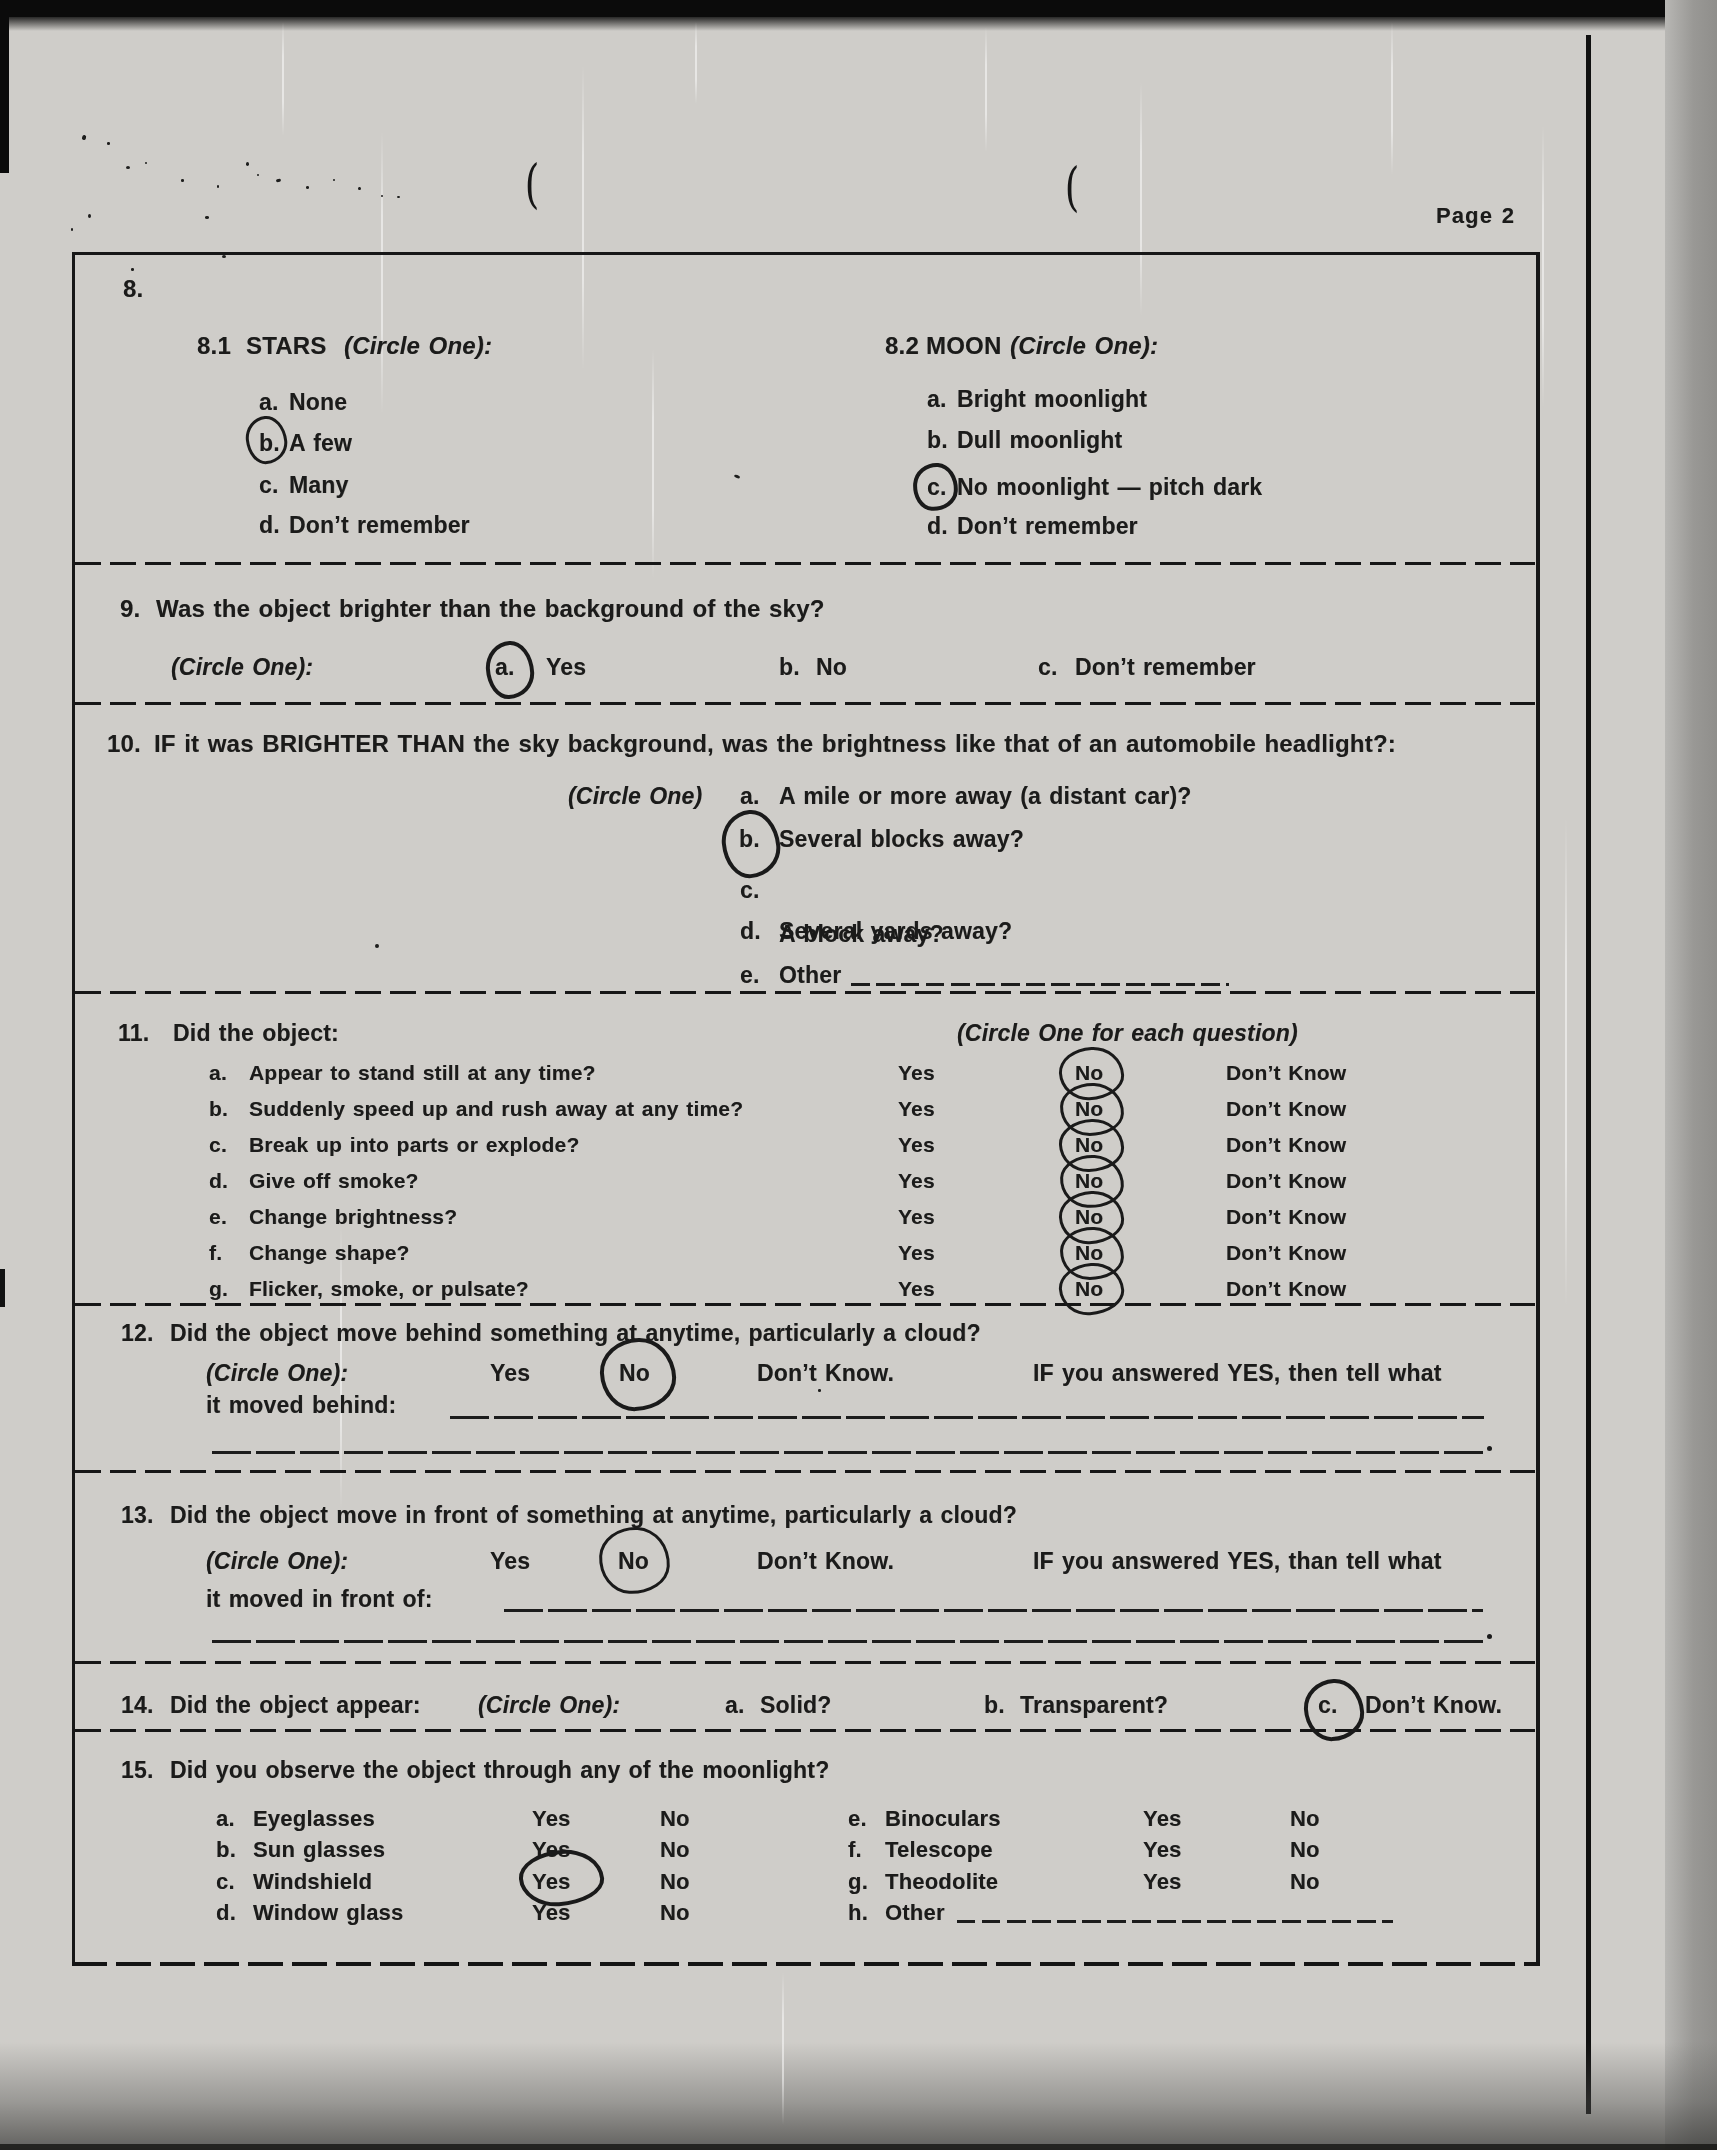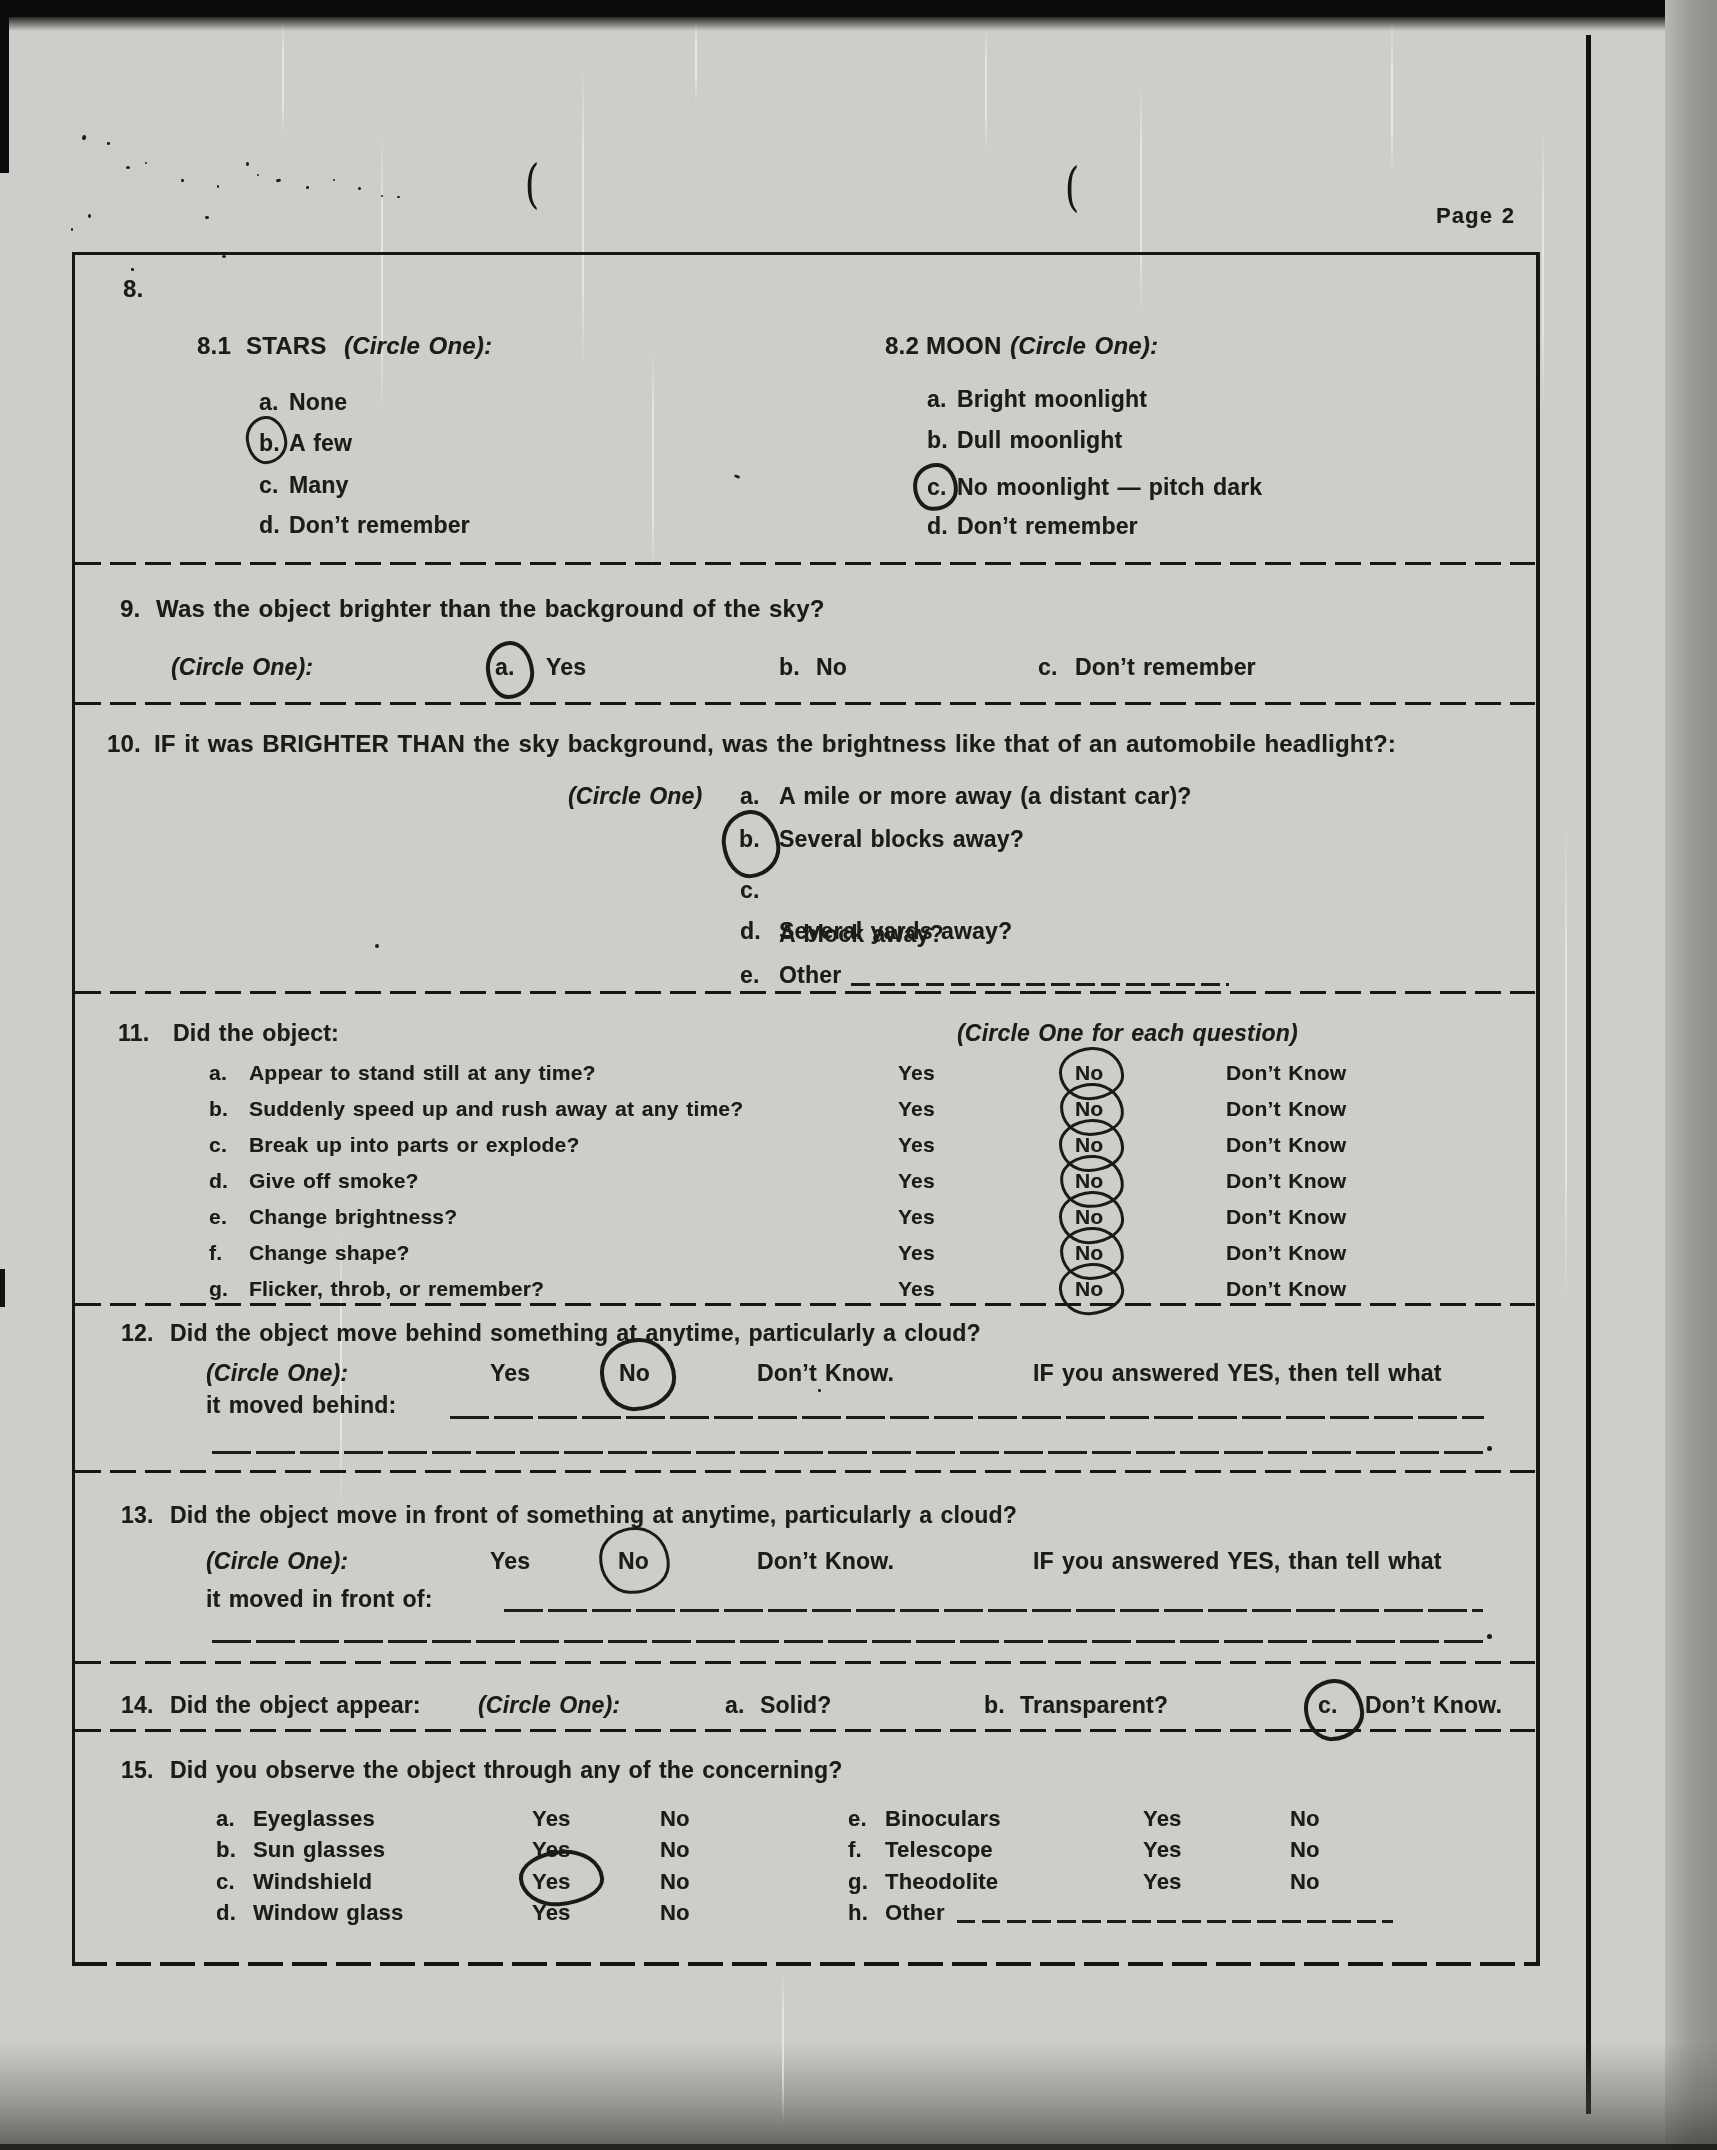--- a/index.html
+++ b/index.html
@@ -192,21 +192,21 @@
   <div class="circle" style="left:1059px;top:1191px;width:59px;height:47px;transform:rotate(-3deg);"></div>
 
   <span class="t f38" style="left:209px;top:1241px;">f.</span>
   <span class="t f38" style="left:249px;top:1241px;">Change shape?</span>
   <span class="t f38" style="left:898px;top:1241px;">Yes</span>
   <span class="t f38" style="left:1075px;top:1241px;">No</span>
   <span class="t f38" style="left:1226px;top:1241px;">Don’t Know</span>
   <div class="circle" style="left:1060px;top:1227px;width:58px;height:47px;transform:rotate(2deg);"></div>
 
   <span class="t f38" style="left:209px;top:1277px;">g.</span>
-  <span class="t f38" style="left:249px;top:1277px;">Flicker, throb, or remember?</span>
+  <span class="t f38" style="left:249px;top:1277px;">Flicker, smoke, or pulsate?</span>
   <span class="t f38" style="left:898px;top:1277px;">Yes</span>
   <span class="t f38" style="left:1075px;top:1277px;">No</span>
   <span class="t f38" style="left:1226px;top:1277px;">Don’t Know</span>
   <div class="circle" style="left:1059px;top:1263px;width:59px;height:46px;transform:rotate(-4deg);"></div>
 
   <span class="t f42" style="left:121px;top:1320px;text-align:center;">12.</span>
   <span class="t f42" style="left:170px;top:1320px;">Did the object move behind something at anytime, particularly a cloud?</span>
   <span class="t f42 it" style="left:206px;top:1360px;">(Circle One):</span>
   <span class="t f42" style="left:490px;top:1360px;">Yes</span>
   <span class="t f42" style="left:619px;top:1360px;">No</span>
@@ -236,21 +236,21 @@
   <span class="t f42 it" style="left:478px;top:1692px;">(Circle One):</span>
   <span class="t f42" style="left:725px;top:1692px;">a.</span>
   <span class="t f42" style="left:760px;top:1692px;">Solid?</span>
   <span class="t f42" style="left:984px;top:1692px;">b.</span>
   <span class="t f42" style="left:1020px;top:1692px;">Transparent?</span>
   <span class="t f42" style="left:1318px;top:1692px;">c.</span>
   <div class="circle" style="left:1304px;top:1679px;width:52px;height:54px;transform:rotate(-3deg);border-width:4.9px;"></div>
   <span class="t f42" style="left:1365px;top:1692px;">Don’t Know.</span>
 
   <span class="t f42" style="left:121px;top:1757px;">15.</span>
-  <span class="t f42" style="left:170px;top:1757px;">Did you observe the object through any of the concerning?</span>
+  <span class="t f42" style="left:170px;top:1757px;">Did you observe the object through any of the moonlight?</span>
 
   <span class="t f40" style="left:216px;top:1806px;">a.</span>
   <span class="t f40" style="left:253px;top:1806px;">Eyeglasses</span>
   <span class="t f40" style="left:532px;top:1806px;">Yes</span>
   <span class="t f40" style="left:660px;top:1806px;">No</span>
 
   <span class="t f40" style="left:216px;top:1837px;">b.</span>
   <span class="t f40" style="left:253px;top:1837px;">Sun glasses</span>
   <span class="t f40" style="left:532px;top:1837px;">Yes</span>
   <span class="t f40" style="left:660px;top:1837px;">No</span>

